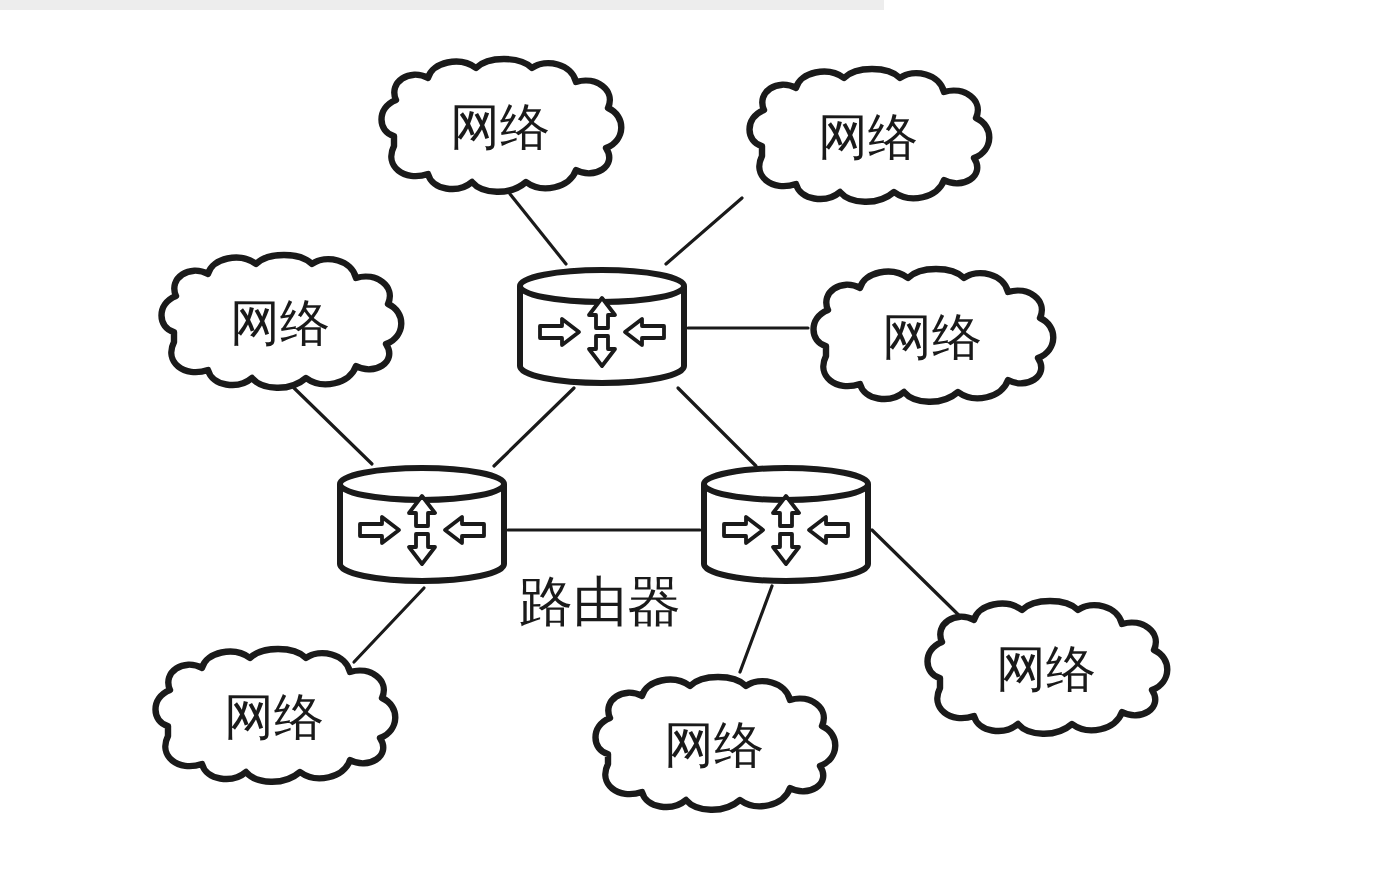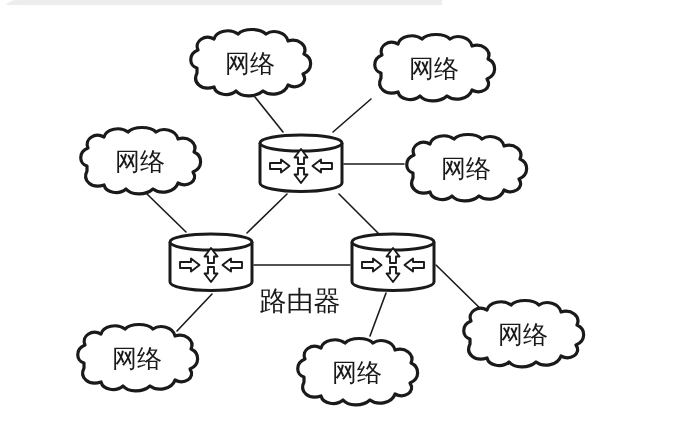--- a/index.html
+++ b/index.html
@@ -7,21 +7,20 @@
     padding: 0;
     background: #ffffff;
     font-family: "Liberation Serif", "DejaVu Serif", serif;
   }
   .canvas {
     position: relative;
     width: 690px;
     height: 438px;
     background: #ffffff;
     overflow: hidden;
-    border-radius: 18px;
   }
   svg { display: block; }
   .shape {
     fill: #ffffff;
     stroke: #1a1a1a;
     stroke-width: 3.2;
     stroke-linejoin: round;
     stroke-linecap: round;
   }
   .router-shape {

